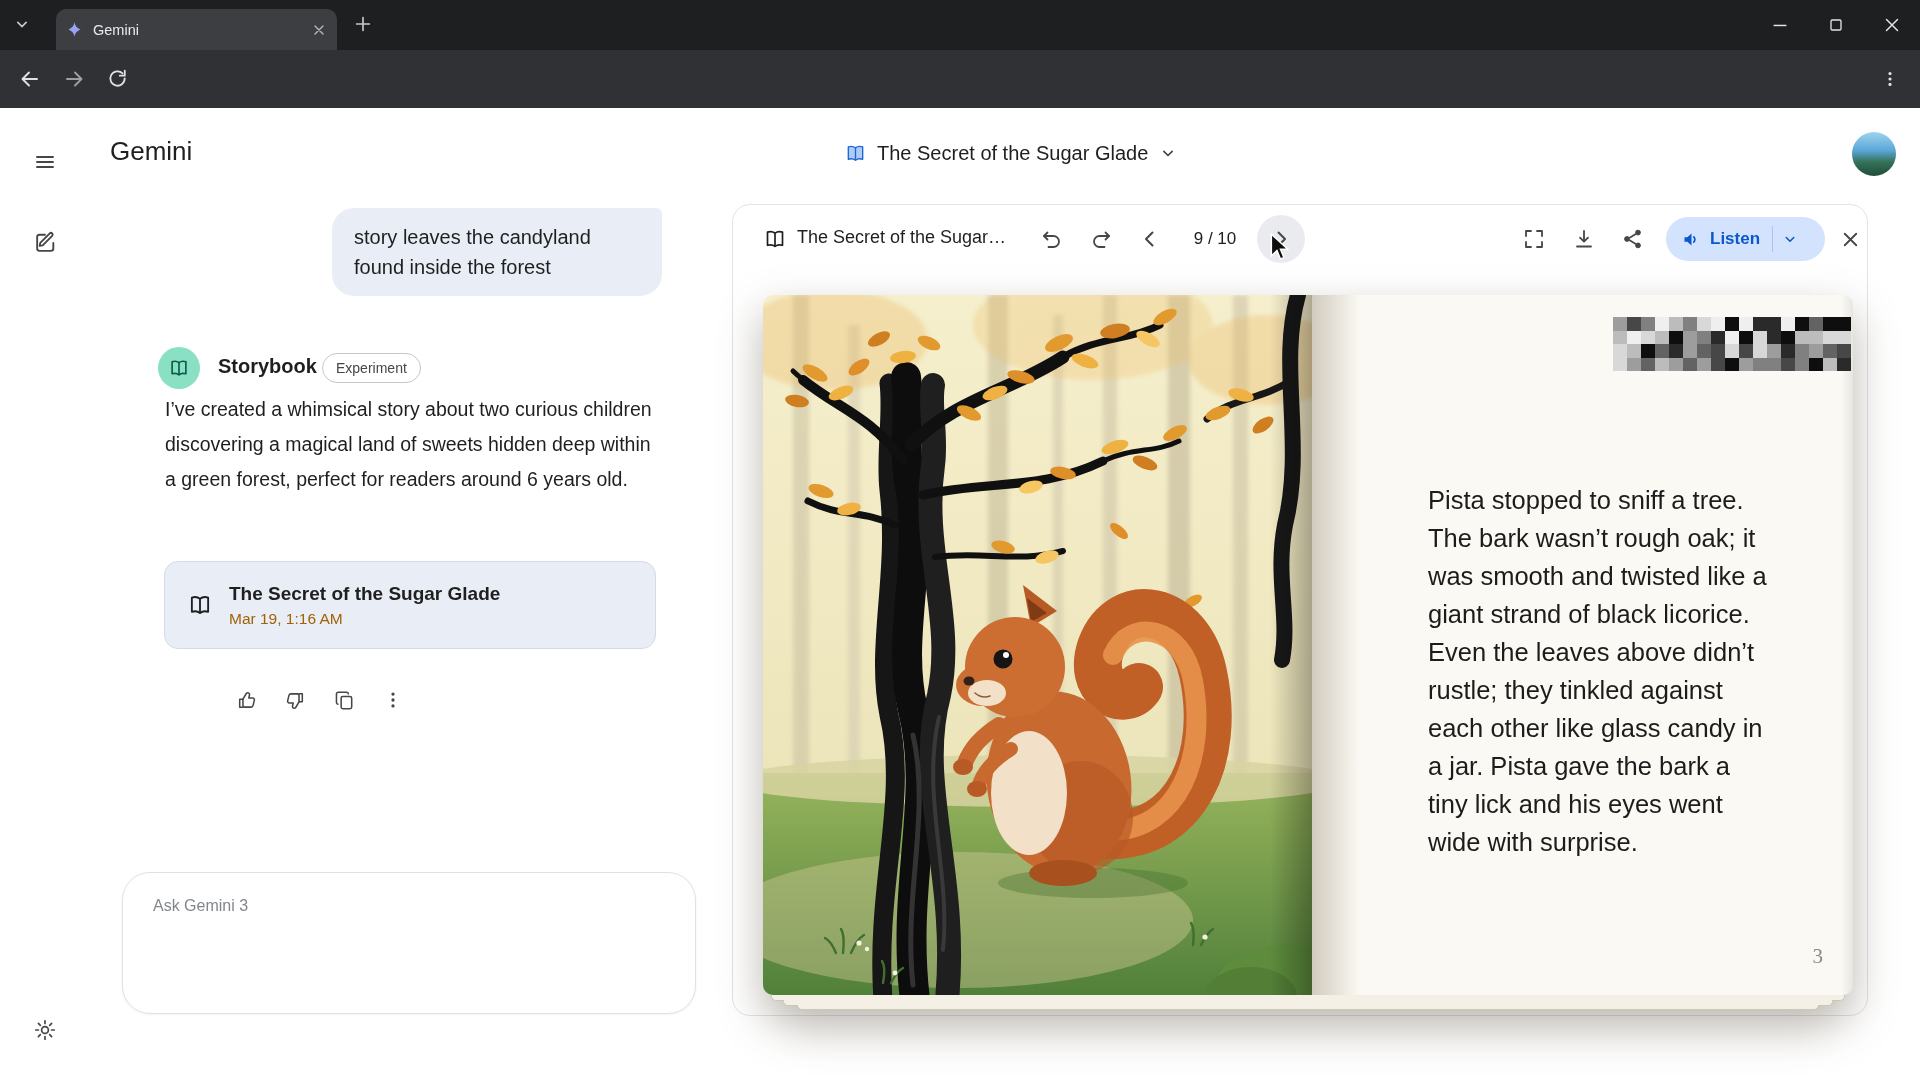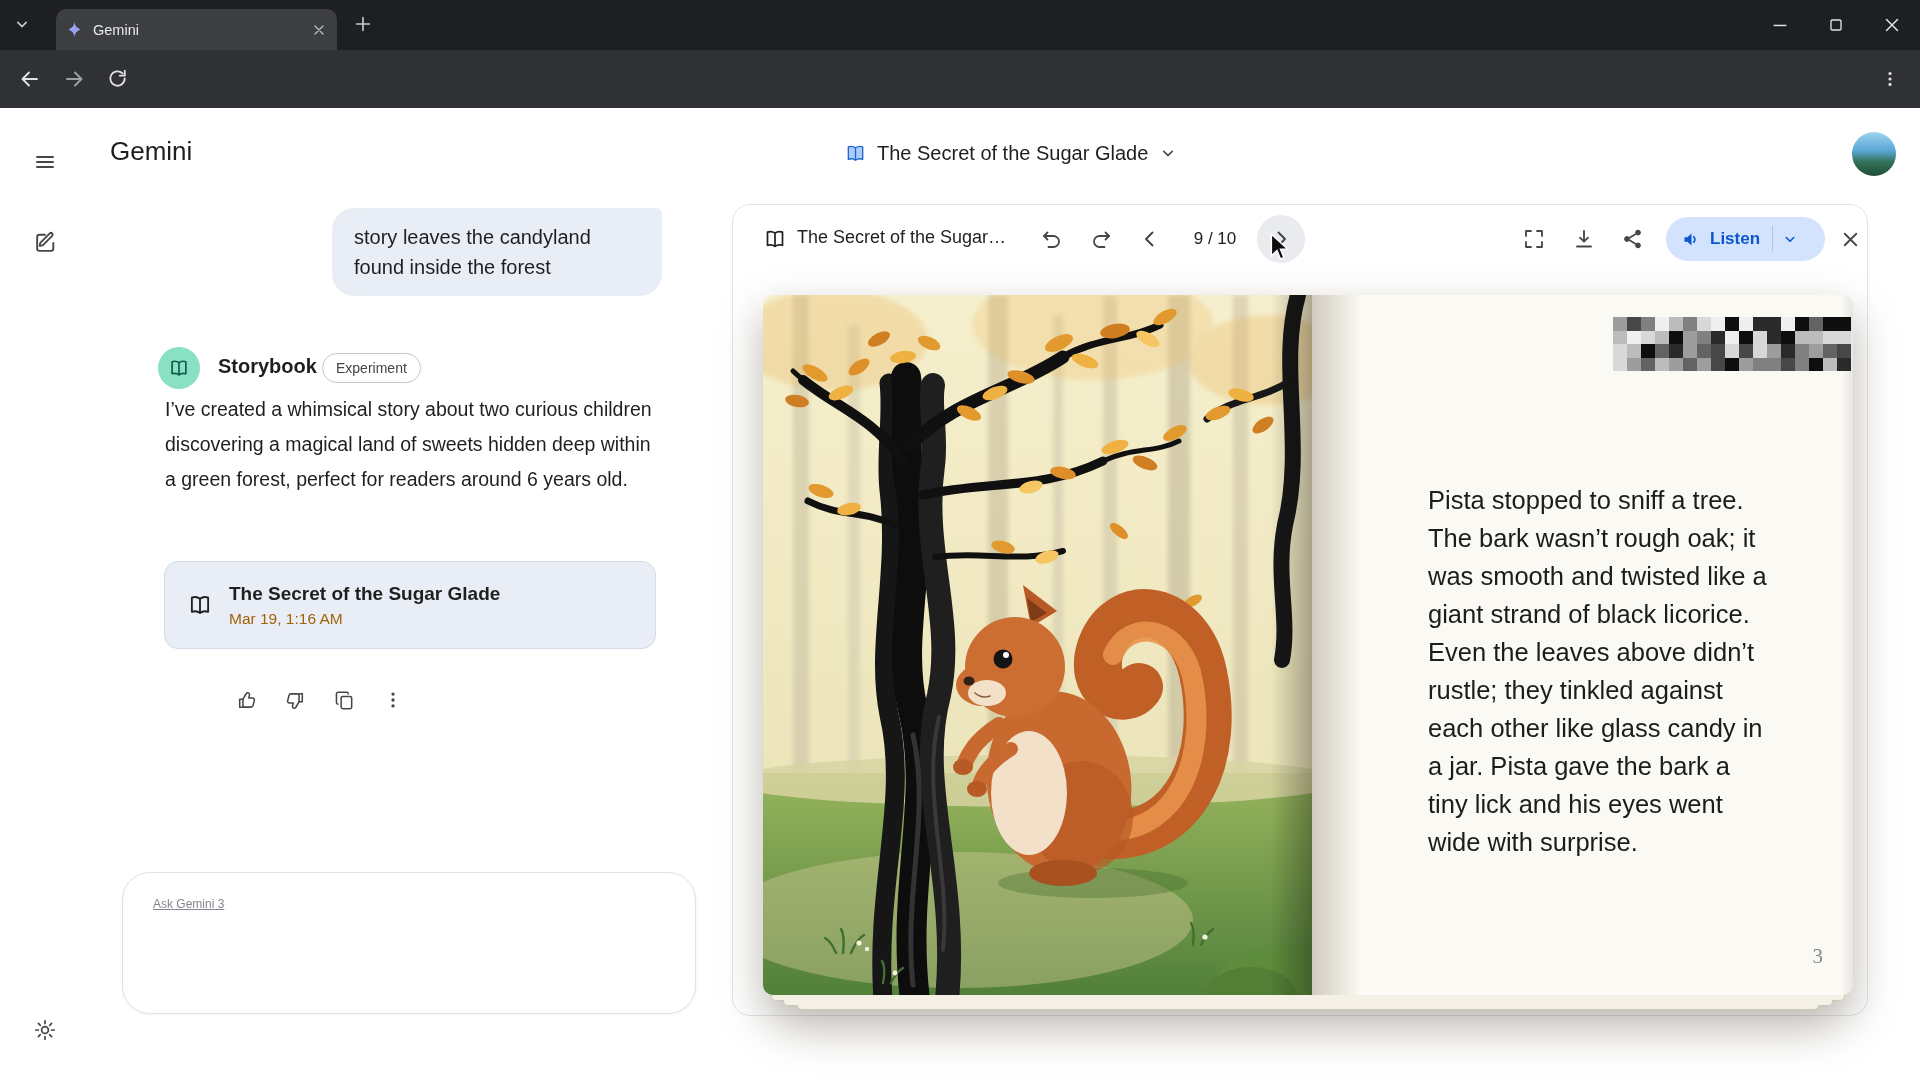--- a/index.html
+++ b/index.html
@@ -52,21 +52,21 @@
   .intro{position:absolute;left:165px;top:392px;width:496px;font-size:19.5px;line-height:35px;color:#1f1f1f;}
   .artifact{position:absolute;left:164px;top:561px;width:492px;height:88px;background:#e9eef6;
     border:1px solid #d4dbe6;border-radius:14px;box-sizing:border-box;display:flex;align-items:center;
     padding:0 22px;gap:16px;cursor:pointer;}
   .artifact-title{font-size:19px;font-weight:bold;color:#1f1f1f;}
   .artifact-time{font-size:15.5px;color:#a16207;margin-top:5px;}
   .msg-actions{position:absolute;left:230px;top:684px;display:flex;gap:17px;color:#444746;}
   .act-btn{width:32px;height:32px;display:flex;align-items:center;justify-content:center;border-radius:50%;cursor:pointer;}
   .composer{position:absolute;left:122px;top:872px;width:574px;height:142px;background:#fff;
     border:1px solid #dfe1e5;border-radius:28px;box-sizing:border-box;box-shadow:0 1px 3px rgba(0,0,0,0.05);}
-  .composer-ph{position:absolute;left:30px;top:24px;font-size:12px;color:#83878d;text-decoration:underline;}
+  .composer-ph{position:absolute;left:30px;top:24px;font-size:16px;color:#83878d;}
   .composer-row{position:absolute;left:0;bottom:16px;width:100%;height:40px;}
   .plus-btn{position:absolute;left:24px;top:4px;color:#444746;}
   .model-sel{position:absolute;left:458px;top:6px;display:flex;align-items:center;gap:6px;color:#444746;font-size:19px;cursor:pointer;}
   .mic-btn{position:absolute;left:560px;top:4px;color:#444746;}
   .send-btn{position:absolute;left:620px;top:2px;color:#444746;}
   .disclaimer{position:absolute;left:122px;top:1036px;width:574px;text-align:center;font-size:15px;color:#5f6368;}
 
   
   .viewer{position:absolute;left:732px;top:204px;width:1136px;height:812px;background:#fff;
     border:1px solid #e2e3e8;border-radius:18px;box-sizing:border-box;}

